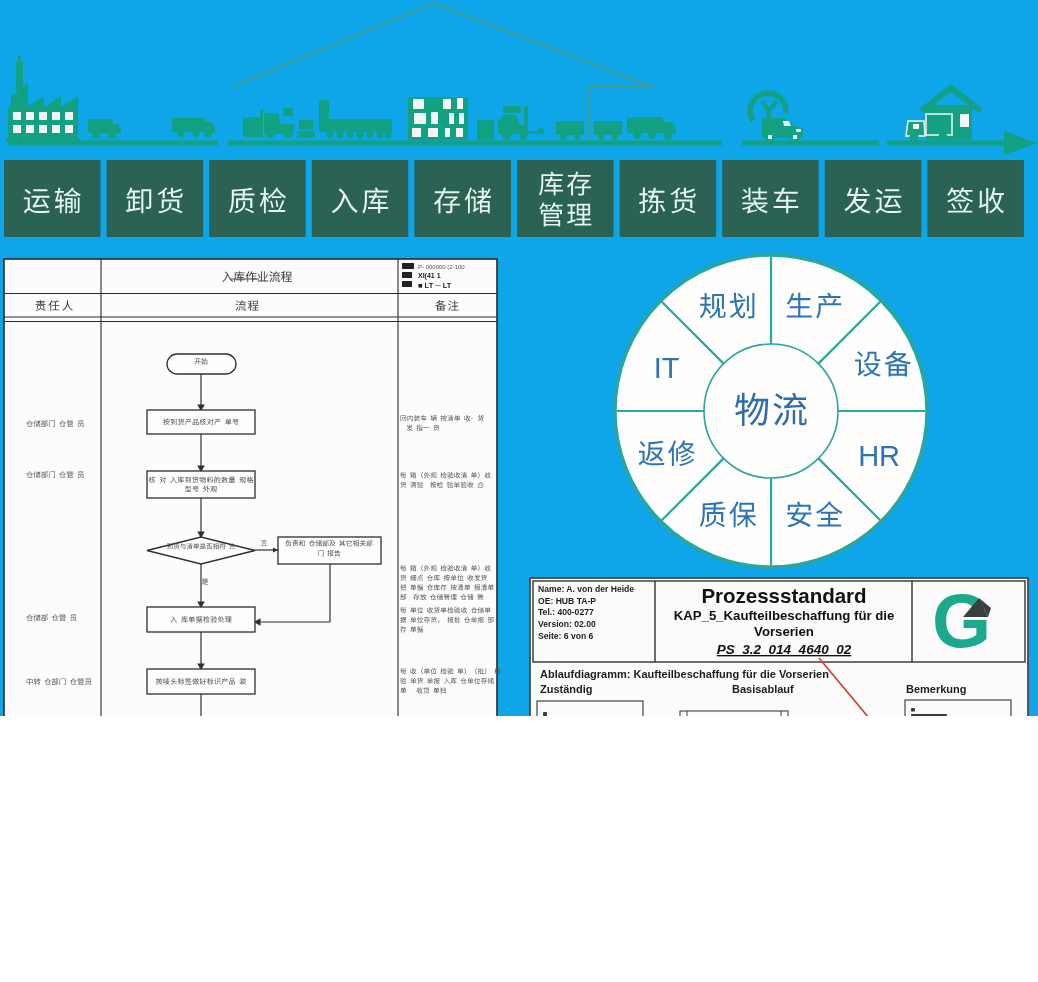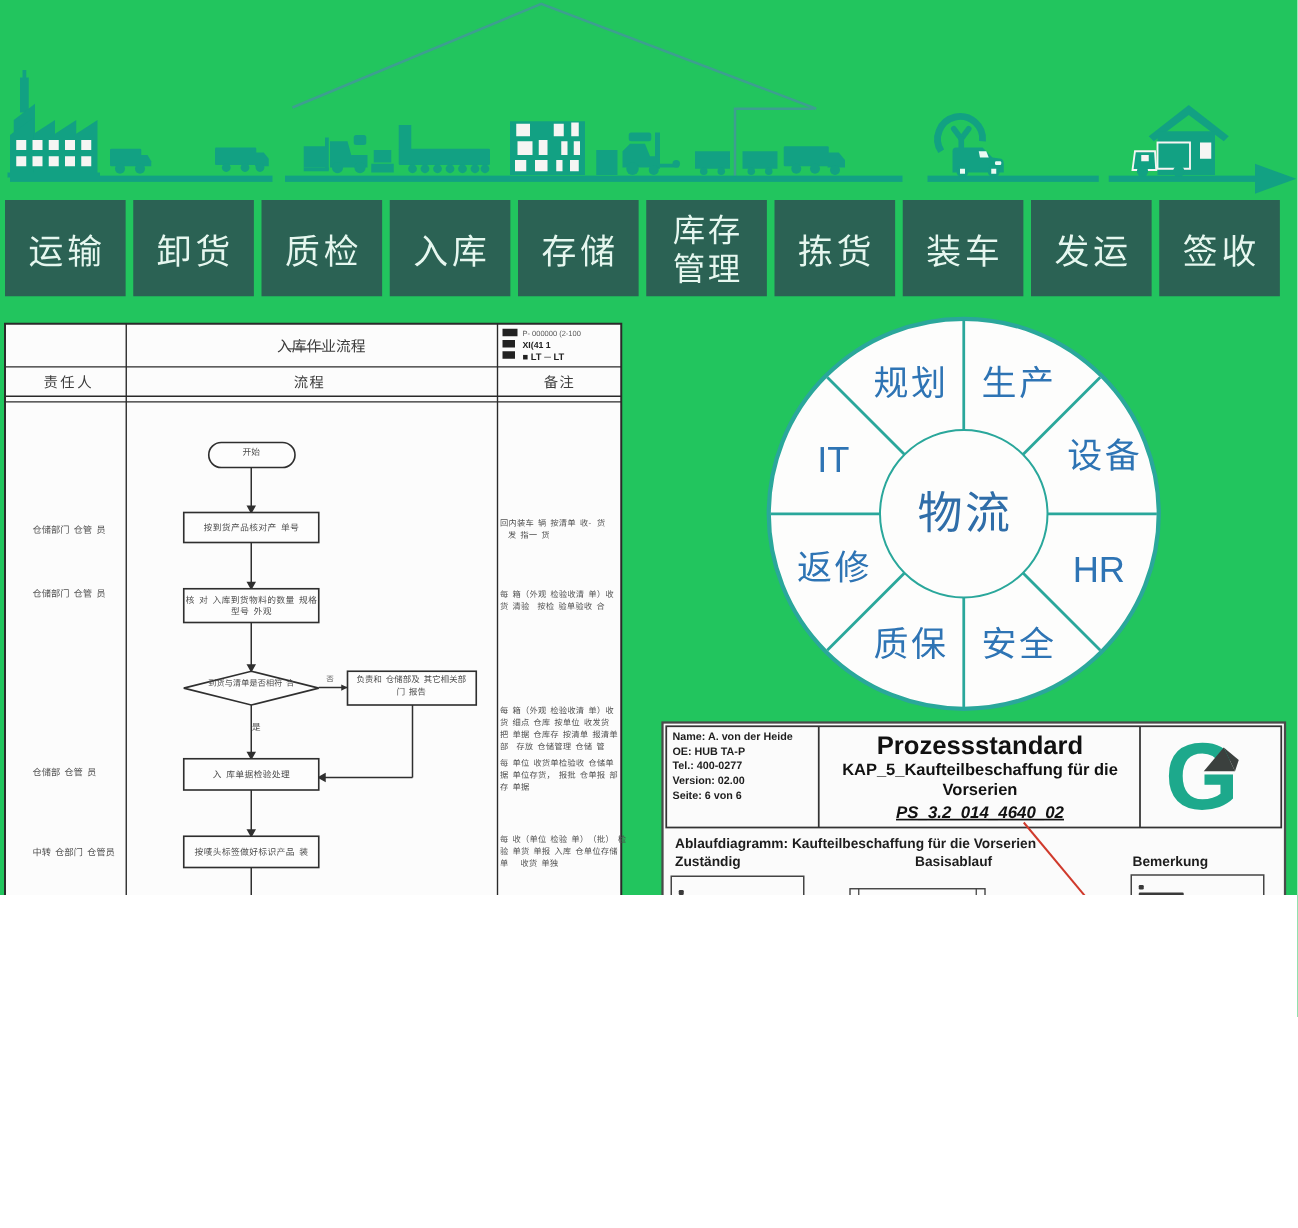--- a/index.html
+++ b/index.html
@@ -1,15 +1,15 @@
 <!DOCTYPE html>
 <html><head><meta charset="utf-8"><style>
 html,body{margin:0;padding:0;background:#fff;}
 #page{position:relative;width:1038px;height:716px;overflow:hidden;
-background:#22c55e;font-family:"Liberation Sans",sans-serif;}
+background:#0ea5e9;font-family:"Liberation Sans",sans-serif;}
 .abs{position:absolute;}
 </style></head><body>
 <div id="page">
 <svg width="0" height="0" style="position:absolute">
       <defs>
 <path id="c2d" d="M46 245H302V315H46Z"></path>
 <path id="c4e00" d="M44 431V349H960V431Z"></path>
 <path id="c4e0e" d="M57 238V166H681V238ZM261 818C236 680 195 491 164 380L227 379H243H807C784 150 758 45 721 15C708 4 694 3 669 3C640 3 562 4 484 11C499 -10 510 -41 512 -64C583 -68 655 -70 691 -68C734 -65 760 -59 786 -33C832 11 859 127 888 413C890 424 891 450 891 450H261C273 504 287 567 300 630H876V702H315L336 810Z"></path>
 <path id="c4e1a" d="M854 607C814 497 743 351 688 260L750 228C806 321 874 459 922 575ZM82 589C135 477 194 324 219 236L294 264C266 352 204 499 152 610ZM585 827V46H417V828H340V46H60V-28H943V46H661V827Z"></path>
 <path id="c4e2d" d="M458 840V661H96V186H171V248H458V-79H537V248H825V191H902V661H537V840ZM171 322V588H458V322ZM825 322H537V588H825Z"></path>

